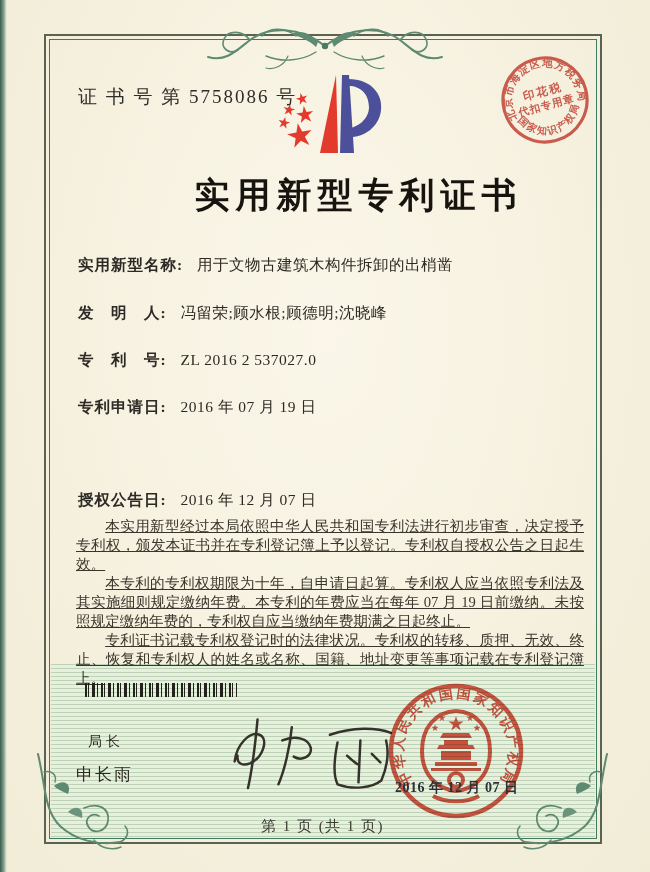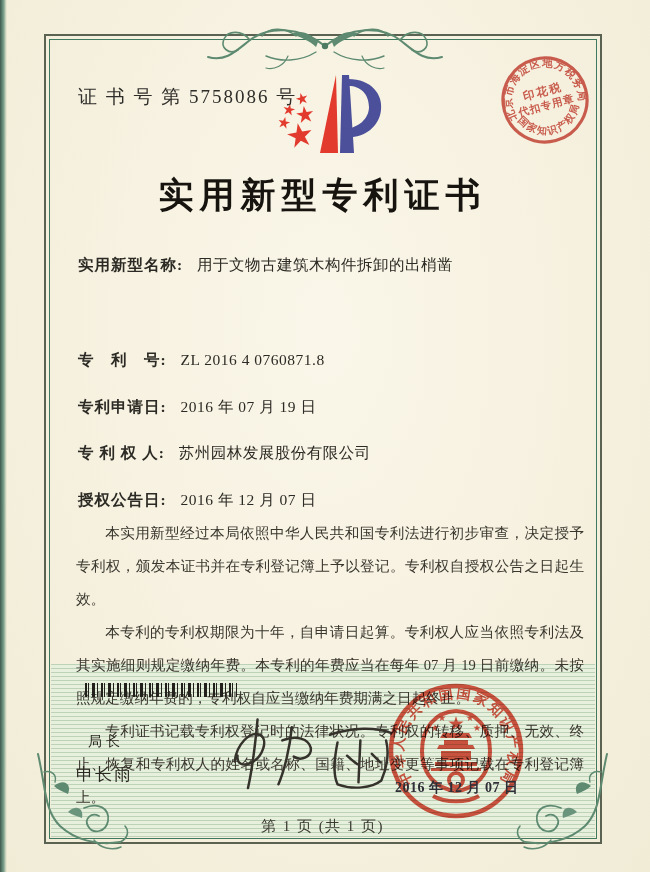--- a/index.html
+++ b/index.html
@@ -12,27 +12,27 @@
     background:linear-gradient(90deg,#3c5a4e 0%,#7fa38f 55%,#d9dcc4 85%,rgba(246,241,223,0) 100%);}
   .frame-outer{position:absolute;left:44px;top:34px;width:558px;height:810px;
     border:2px solid #5a6352;box-sizing:border-box;}
   .frame-inner{position:absolute;left:49px;top:39px;width:548px;height:800px;
     border:1.5px solid #3f7a60;box-sizing:border-box;}
   .green-zone{position:absolute;left:51px;top:664px;width:544px;height:173px;
     background-color:#e7efdd;
     background-image:repeating-linear-gradient(0deg, rgba(122,162,122,.38) 0 1px, rgba(122,162,122,0) 1px 4px);}
   .cert-number{position:absolute;left:78px;top:84px;font-size:19px;letter-spacing:2px;color:#2e2d29;}
   .title{position:absolute;left:47px;top:172px;width:551px;text-align:center;
-    font-size:35px;font-weight:700;letter-spacing:6px;color:#17140f;}
+    font-size:35px;font-weight:700;letter-spacing:6px;color:#17140f;padding-left:36px;}
   .field{position:absolute;left:78px;white-space:nowrap;font-size:15.5px;color:#2c2a24;}
   .field .lab{font-weight:600;letter-spacing:1px;text-align:right;}
   .field .val{margin-left:10px;letter-spacing:.5px;font-weight:500;margin-top:20px;}
   .f0{top:255px}.f1{top:303px}.f2{top:350px}.f3{top:397px}.f4{top:443px}.f5{top:490px}
   .body-text{position:absolute;left:76px;top:517px;width:508px;}
-  .body-text p{margin:0;text-indent:2em;text-align:justify;font-size:14.6px;line-height:33px;color:#39362d;}
+  .body-text p{margin:0;text-indent:2em;text-align:justify;font-size:14.6px;line-height:19px;color:#39362d;text-decoration:underline;}
   .barcode{position:absolute;left:85px;top:683px;width:152px;height:14px;
     background-image:repeating-linear-gradient(90deg,
       #23211c 0 2px, transparent 2px 3px,
       #23211c 3px 4px, transparent 4px 7px,
       #23211c 7px 10px, transparent 10px 12px,
       #23211c 12px 13px, transparent 13px 16px);}
   .director-label{position:absolute;left:88px;top:733px;font-size:14px;letter-spacing:4px;color:#2c2a22;}
   .director-name{position:absolute;left:76px;top:763px;font-size:17px;letter-spacing:2px;color:#2c2a22;}
   .signature{position:absolute;left:208px;top:700px;width:200px;height:100px;}
   .office-seal{position:absolute;left:385px;top:680px;width:142px;height:142px;opacity:.9;mix-blend-mode:multiply;}
@@ -102,31 +102,31 @@
   </svg>
 
   <div class="cert-number">证 书 号 第 5758086 号</div>
 
   <div class="title">实用新型专利证书</div>
 
   <div class="field f0">
     <span class="lab">实用新型名称:</span>
     <span class="val">用于文物古建筑木构件拆卸的出梢凿</span>
   </div>
+  <div class="field f1">
+    <span class="lab">发　明　人:</span>
+    <span class="val">冯留荣;顾水根;顾德明;沈晓峰</span>
+  </div>
   <div class="field f2">
     <span class="lab">专　利　号:</span>
-    <span class="val">ZL 2016 4 0760871.8</span>
+    <span class="val">ZL 2016 2 537027.0</span>
   </div>
   <div class="field f3">
     <span class="lab">专利申请日:</span>
     <span class="val">2016 年 07 月 19 日</span>
-  </div>
-  <div class="field f4">
-    <span class="lab">专 利 权 人:</span>
-    <span class="val">苏州园林发展股份有限公司</span>
   </div>
   <div class="field f5">
     <span class="lab">授权公告日:</span>
     <span class="val">2016 年 12 月 07 日</span>
   </div>
 
   <div class="body-text">
     <p>本实用新型经过本局依照中华人民共和国专利法进行初步审查，决定授予专利权，颁发本证书并在专利登记簿上予以登记。专利权自授权公告之日起生效。</p>
     <p>本专利的专利权期限为十年，自申请日起算。专利权人应当依照专利法及其实施细则规定缴纳年费。本专利的年费应当在每年 07 月 19 日前缴纳。未按照规定缴纳年费的，专利权自应当缴纳年费期满之日起终止。</p>
     <p>专利证书记载专利权登记时的法律状况。专利权的转移、质押、无效、终止、恢复和专利权人的姓名或名称、国籍、地址变更等事项记载在专利登记簿上。</p>

